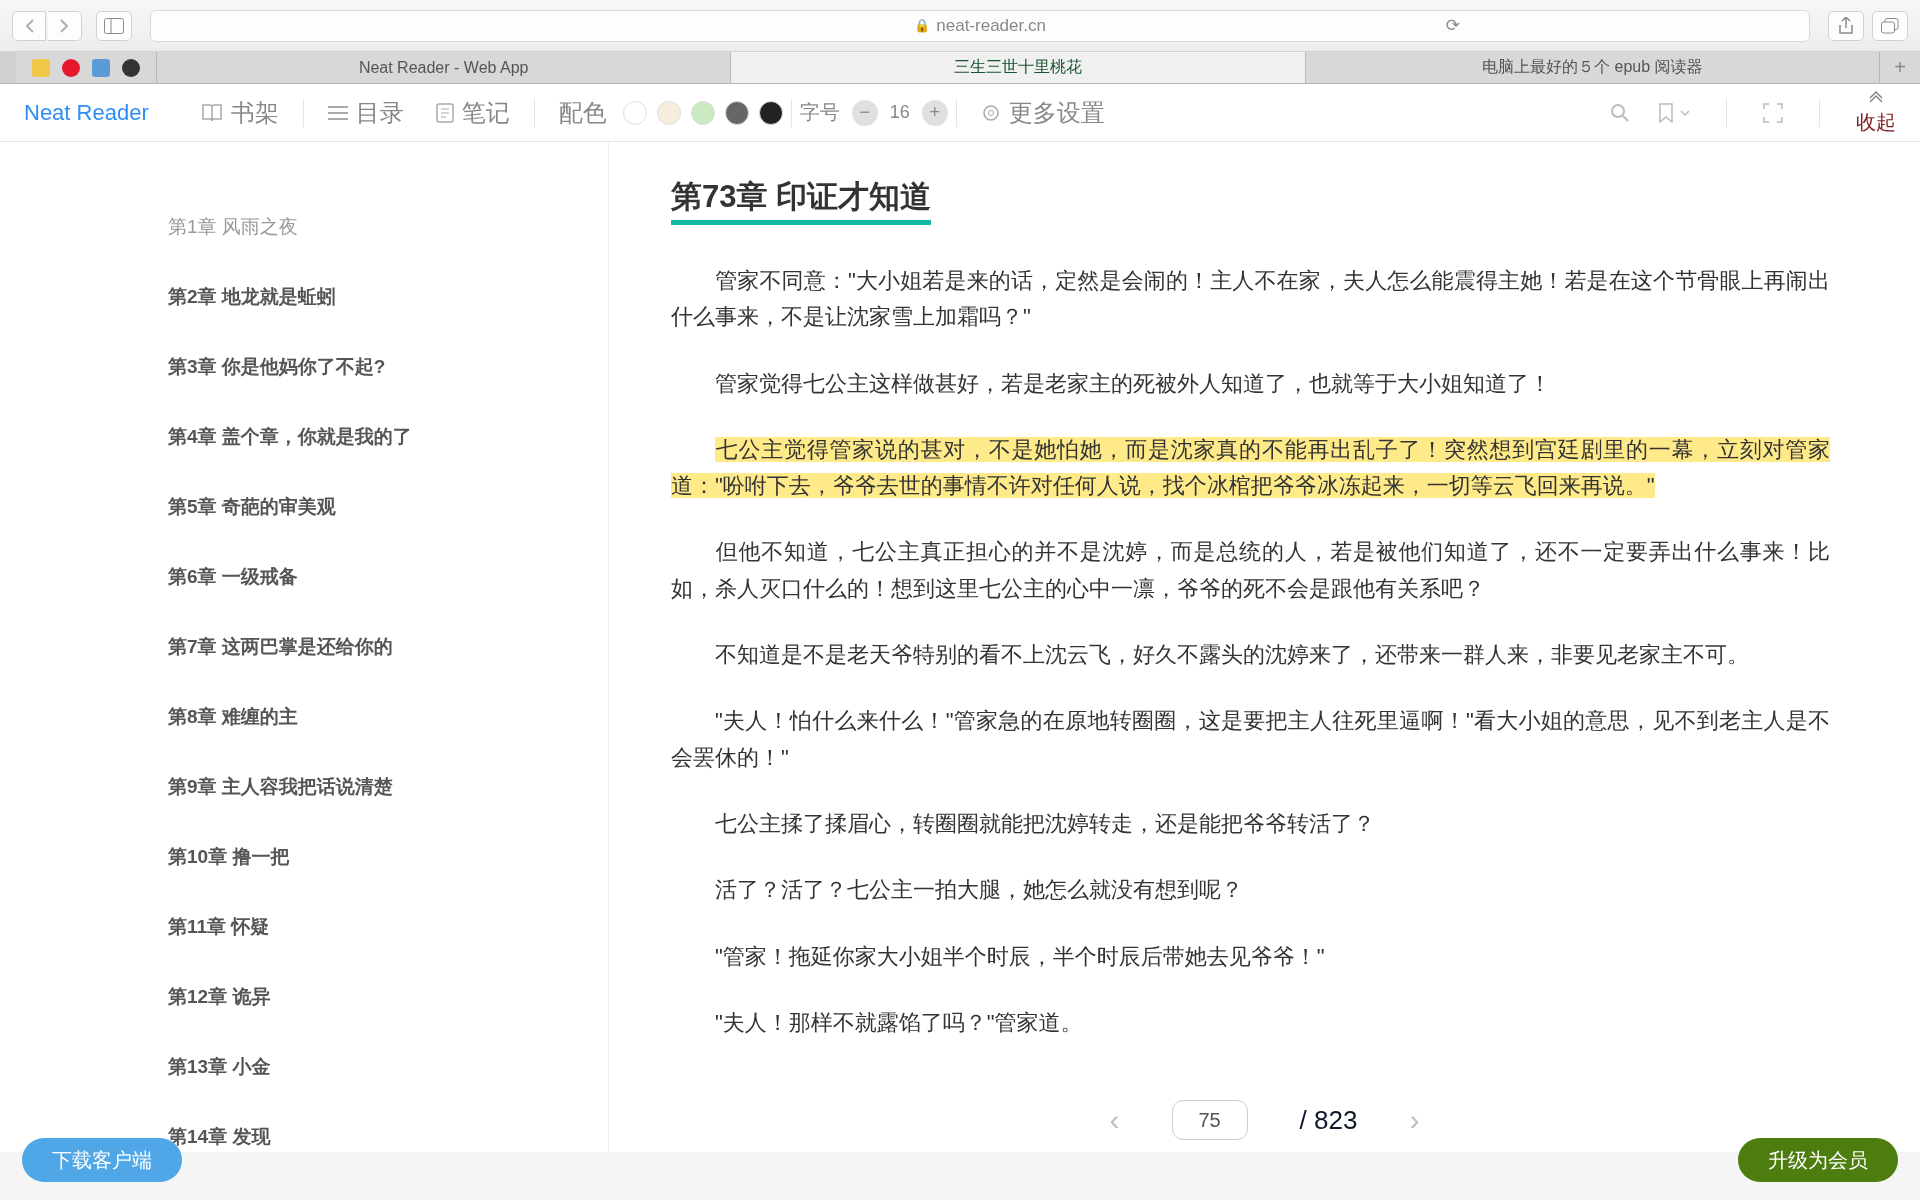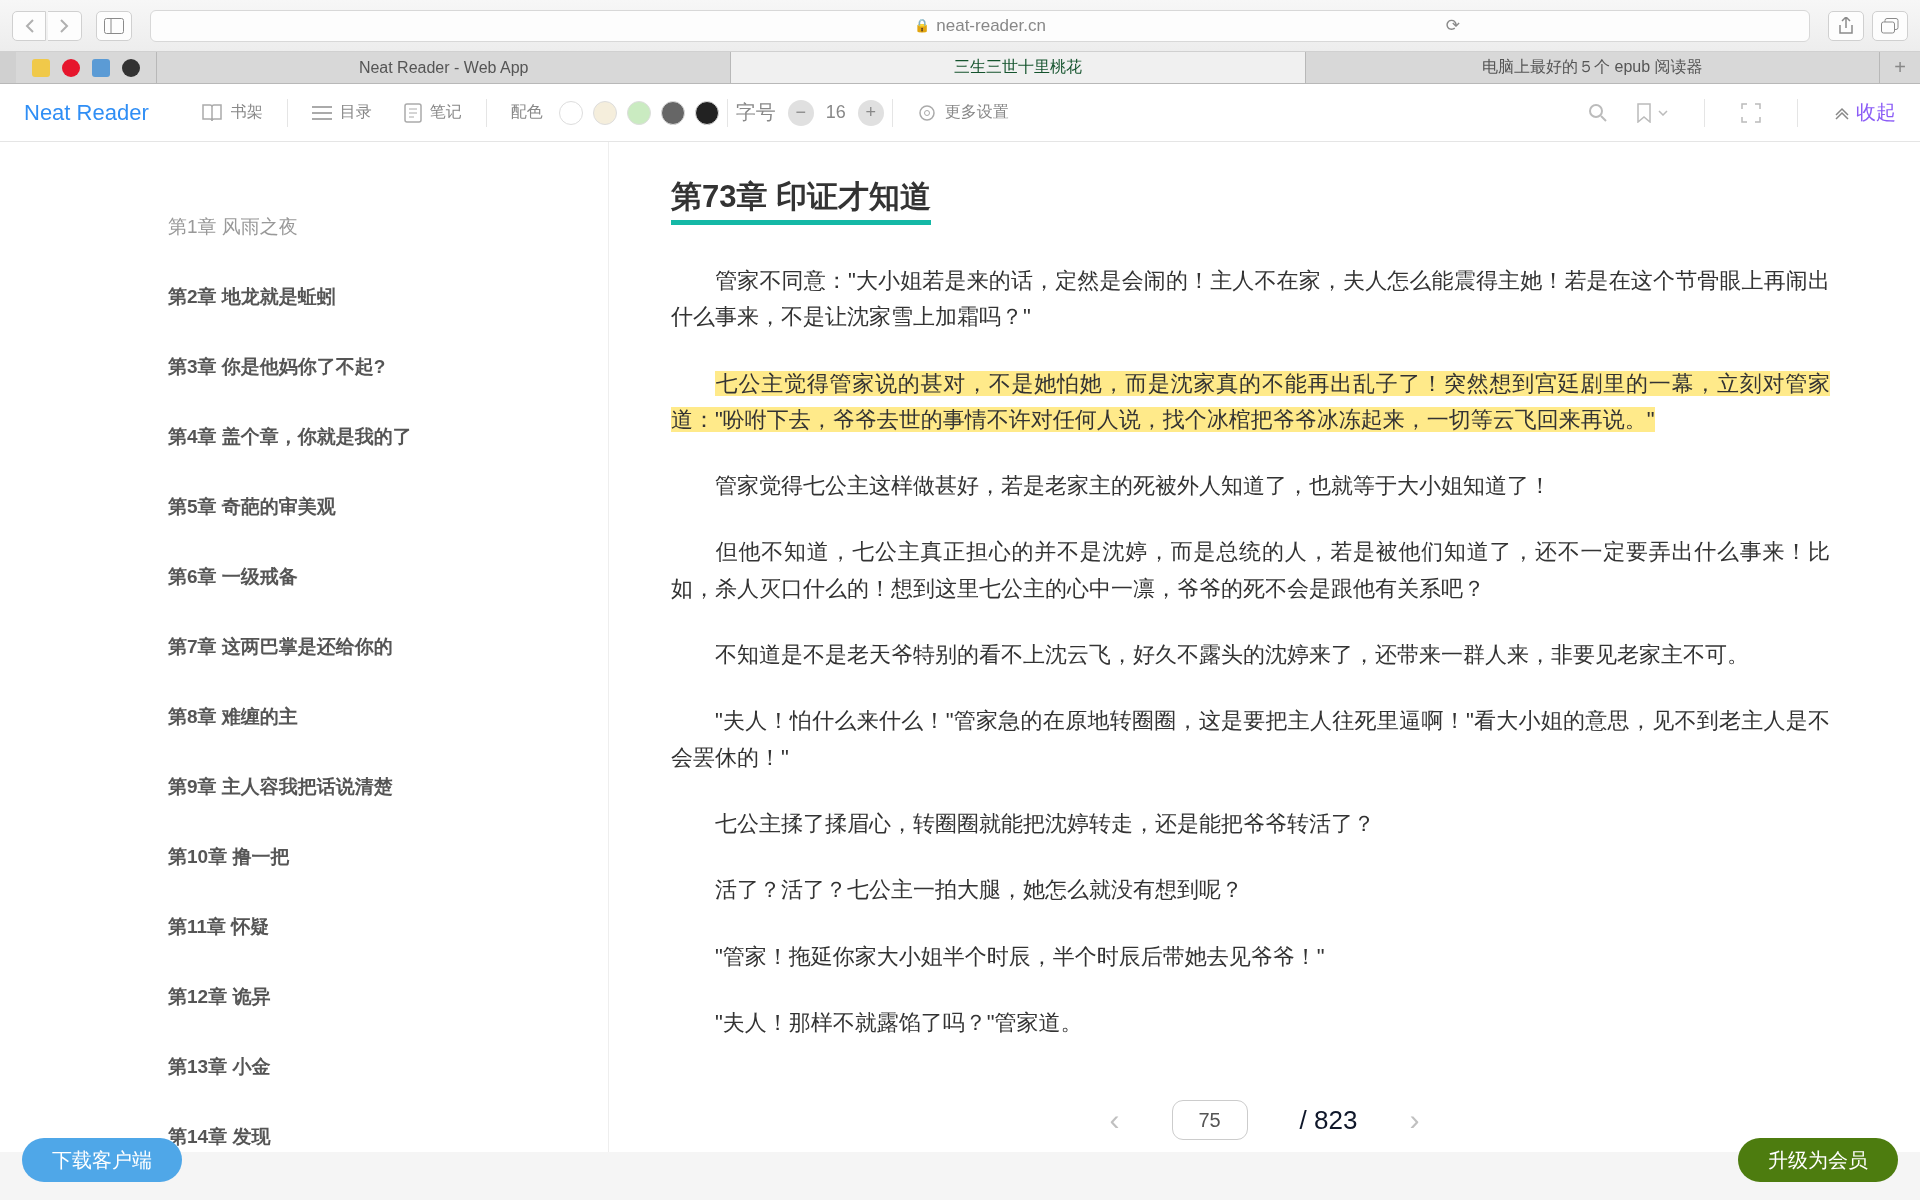--- a/index.html
+++ b/index.html
@@ -24,37 +24,37 @@
 .fav2 { background: #e6162d; border-radius: 50%; }
 .fav3 { background: #5b9bd5; }
 .fav4 { background: #333; border-radius: 50%; }
 .tab { flex: 1; display: flex; align-items: center; justify-content: center; font-size: 16px; color: #555; border-right: 1px solid #b8b8b8; background: #d8d8d8; }
 .tab.active { background: #f0f0f0; color: #14532d; }
 .new-tab { width: 40px; display: flex; align-items: center; justify-content: center; color: #888; font-size: 20px; background: #d8d8d8; }
 
 
 .app-toolbar { height: 58px; background: #fff; border-bottom: 1px solid #e5e5e5; display: flex; align-items: center; padding: 0 24px; }
 .logo { font-size: 22px; font-weight: 400; color: #2f8ef5; margin-right: 36px; }
-.tb-item { display: flex; align-items: center; gap: 8px; color: #888; font-size: 16px; padding: 0 16px; cursor: pointer; }
+.tb-item { display: flex; align-items: center; gap: 8px; color: #888; font-size: 24px; padding: 0 16px; cursor: pointer; }
 .tb-item svg, .tb-item .icon { color: #aaa; }
 .divider { width: 1px; height: 28px; background: #e5e5e5; margin: 0 8px; }
 .color-dots { display: flex; gap: 10px; align-items: center; }
 .dot { width: 24px; height: 24px; border-radius: 50%; border: 1px solid #ddd; cursor: pointer; }
 .dot-white { background: #fff; }
 .dot-beige { background: #f5eedc; }
 .dot-green { background: #caebc1; }
 .dot-dark { background: #666; }
 .dot-black { background: #222; }
 .font-ctrl { display: flex; align-items: center; gap: 12px; color: #888; font-size: 20px; }
 .font-btn { width: 26px; height: 26px; border-radius: 50%; background: #e0e0e0; display: flex; align-items: center; justify-content: center; color: #888; cursor: pointer; font-size: 18px; }
 .font-size { color: #888; font-size: 18px; }
 .spacer { flex: 1; }
 .right-icons { display: flex; align-items: center; gap: 28px; color: #bbb; }
 .right-icons .ri { cursor: pointer; display: flex; align-items: center; gap: 6px; font-size: 20px; }
-.collapse-btn { display: flex; align-items: center; gap: 6px; color: #8b5cf6; font-size: 20px; cursor: pointer; }
+.collapse-btn { display: flex; align-items: center; gap: 6px; color: #7f1d1d; font-size: 20px; cursor: pointer; flex-direction: column; }
 
 
 .main { display: flex; height: 1010px; background: #fff; }
 .toc { width: 608px; padding: 50px 50px 0 168px; overflow-y: auto; }
 .toc-item { font-size: 19px; color: #555; font-weight: 600; padding: 22px 0; cursor: pointer; }
 .toc-item.dim { color: #999; font-weight: 500; }
 .reader-wrap { flex: 1; position: relative; border-left: 1px solid #eee; }
 .reader { padding: 34px 90px 0 62px; height: 960px; overflow: hidden; }
 .chapter-title { font-size: 31px; font-weight: 700; color: #333; border-bottom: 5px solid #14b8a6; display: inline-block; padding-bottom: 2px; margin-bottom: 38px; }
 .para { font-size: 22px; line-height: 1.65; color: #333; margin-bottom: 30px; text-align: justify; }
@@ -232,22 +232,22 @@
     <div class="toc-item">第12章 诡异</div>
     <div class="toc-item">第13章 小金</div>
     <div class="toc-item">第14章 发现</div>
   </div>
 
   <div class="reader-wrap">
     <div class="reader">
       <div class="chapter-title">第73章 印证才知道</div>
       <div id="paragraphs">
           <div class="para"><span class="indent"></span>管家不同意："大小姐若是来的话，定然是会闹的！主人不在家，夫人怎么能震得主她！若是在这个节骨眼上再闹出什么事来，不是让沈家雪上加霜吗？"</div>
+          <div class="para"><span class="indent"></span>管家觉得七公主这样做甚好，若是老家主的死被外人知道了，也就等于大小姐知道了！</div>
           <div class="para"><span class="indent"></span><span class="hl">七公主觉得管家说的甚对，不是她怕她，而是沈家真的不能再出乱子了！突然想到宫廷剧里的一幕，立刻对管家道："吩咐下去，爷爷去世的事情不许对任何人说，找个冰棺把爷爷冰冻起来，一切等云飞回来再说。"</span></div>
-          <div class="para"><span class="indent"></span>管家觉得七公主这样做甚好，若是老家主的死被外人知道了，也就等于大小姐知道了！</div>
           <div class="para"><span class="indent"></span>但他不知道，七公主真正担心的并不是沈婷，而是总统的人，若是被他们知道了，还不一定要弄出什么事来！比如，杀人灭口什么的！想到这里七公主的心中一凛，爷爷的死不会是跟他有关系吧？</div>
           <div class="para"><span class="indent"></span>不知道是不是老天爷特别的看不上沈云飞，好久不露头的沈婷来了，还带来一群人来，非要见老家主不可。</div>
           <div class="para"><span class="indent"></span>"夫人！怕什么来什么！"管家急的在原地转圈圈，这是要把主人往死里逼啊！"看大小姐的意思，见不到老主人是不会罢休的！"</div>
           <div class="para"><span class="indent"></span>七公主揉了揉眉心，转圈圈就能把沈婷转走，还是能把爷爷转活了？</div>
           <div class="para"><span class="indent"></span>活了？活了？七公主一拍大腿，她怎么就没有想到呢？</div>
           <div class="para"><span class="indent"></span>"管家！拖延你家大小姐半个时辰，半个时辰后带她去见爷爷！"</div>
           <div class="para"><span class="indent"></span>"夫人！那样不就露馅了吗？"管家道。</div>
         </div>
     </div>
     <div class="pager">

